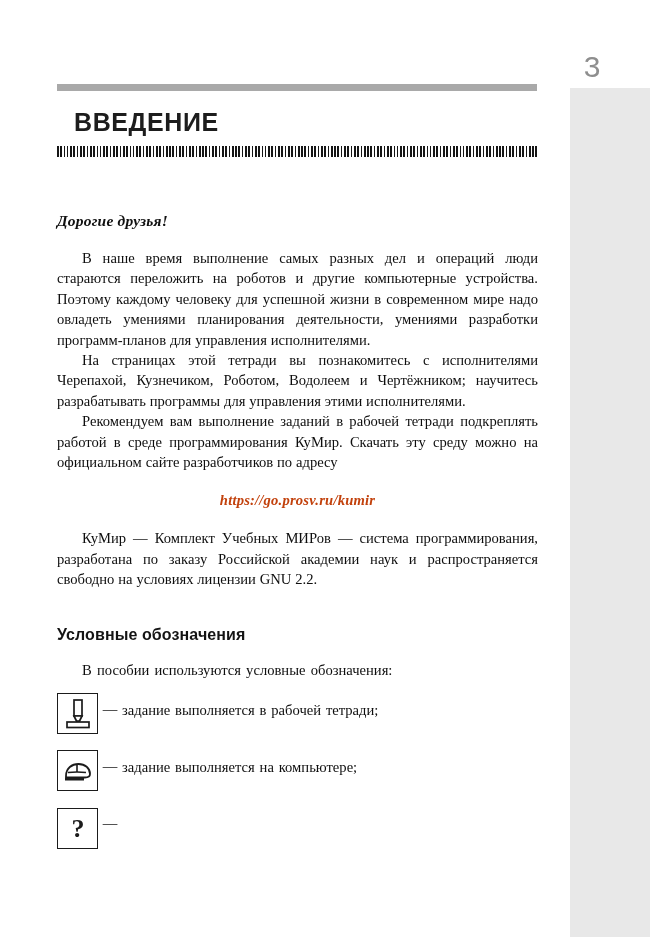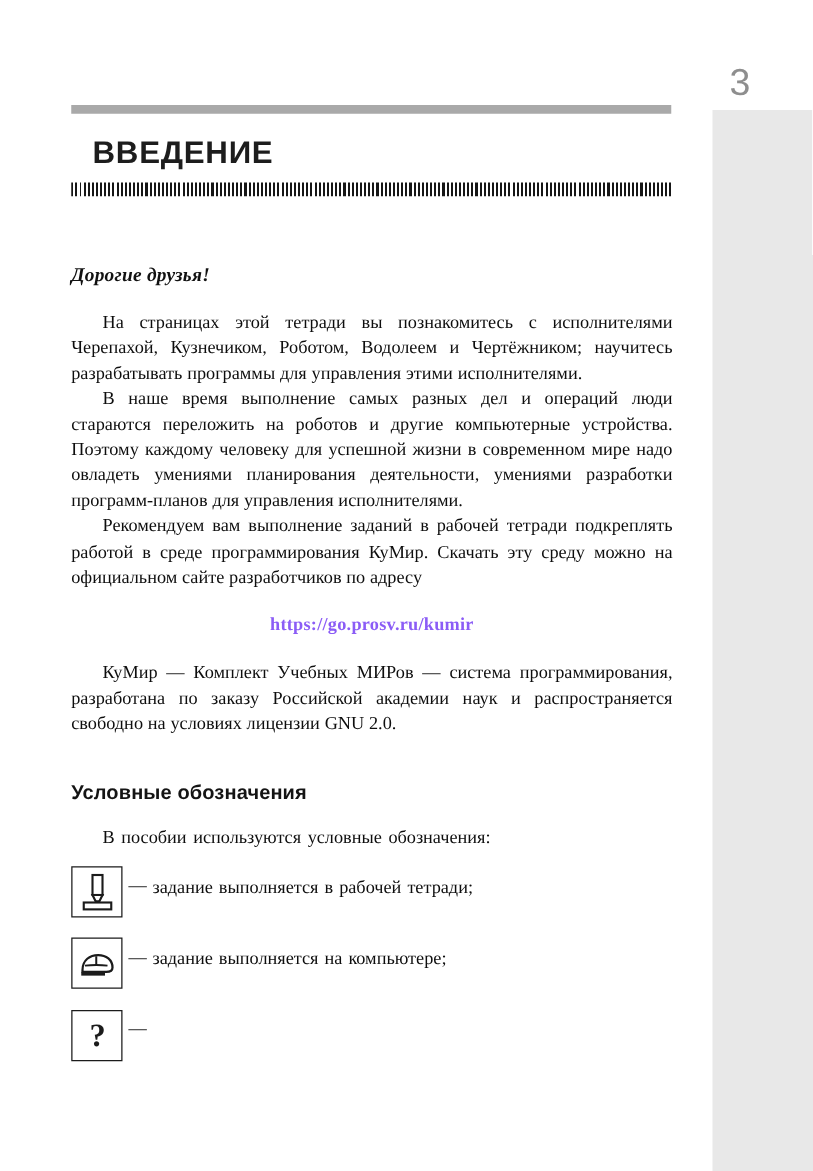--- a/index.html
+++ b/index.html
@@ -105,23 +105,24 @@
     text-indent: 25px;
     -webkit-hyphens: auto;
     hyphens: auto;
     word-spacing: 0.2px;
   }
 
   .url {
     text-align: center;
     font-size: 14.6px;
     font-weight: 700;
-    color: #8b5cf6;
+    color: #c2410c;
     margin: 20px 0 19px 0;
     letter-spacing: 0.2px;
+    font-style: italic;
   }
 
   
   .legend-section {
     position: absolute;
     left: 57px;
     top: 626px;
     width: 481px;
   }
   .legend-heading {
@@ -188,25 +189,25 @@
   <div class="page-number">3</div>
 
   <div class="top-rule"></div>
 
   <div class="chapter-title">ВВЕДЕНИЕ</div>
 
   <div class="hatch-rule"></div>
 
   <div class="content">
     <div class="salutation">Дорогие друзья!</div>
+    <p class="body">В наше время выполнение самых разных дел и операций люди стараются переложить на роботов и другие компьютерные устройства. Поэтому каждому человеку для успешной жизни в современном мире надо овладеть умениями планирования деятельности, умениями разработки программ-планов для управления исполнителями.</p>
     <p class="body">На страницах этой тетради вы познакомитесь с исполнителями Черепахой, Кузнечиком, Роботом, Водолеем и Чертёжником; научитесь разрабатывать программы для управления этими исполнителями.</p>
-    <p class="body">В наше время выполнение самых разных дел и операций люди стараются переложить на роботов и другие компьютерные устройства. Поэтому каждому человеку для успешной жизни в современном мире надо овладеть умениями планирования деятельности, умениями разработки программ-планов для управления исполнителями.</p>
     <p class="body">Рекомендуем вам выполнение заданий в рабочей тетради подкреплять работой в среде программирования КуМир. Скачать эту среду можно на официальном сайте разработчиков по адресу</p>
     <div class="url">https://go.prosv.ru/kumir</div>
-    <p class="body">КуМир — Комплект Учебных МИРов — система программирования, разработана по заказу Российской академии наук и распространяется свободно на условиях лицензии GNU 2.0.</p>
+    <p class="body">КуМир — Комплект Учебных МИРов — система программирования, разработана по заказу Российской академии наук и распространяется свободно на условиях лицензии GNU 2.2.</p>
   </div>
 
   <div class="legend-section">
     <div class="legend-heading">Условные обозначения</div>
     <p class="legend-intro">В пособии используются условные обозначения:</p>
 
     <div class="legend-row">
       <div class="legend-icon-box">
         <svg width="30" height="32" viewBox="0 0 30 32" aria-hidden="true">
           <rect x="11" y="2" width="8" height="16" fill="#fff" stroke="#1b1b1b" stroke-width="1.7"></rect>

